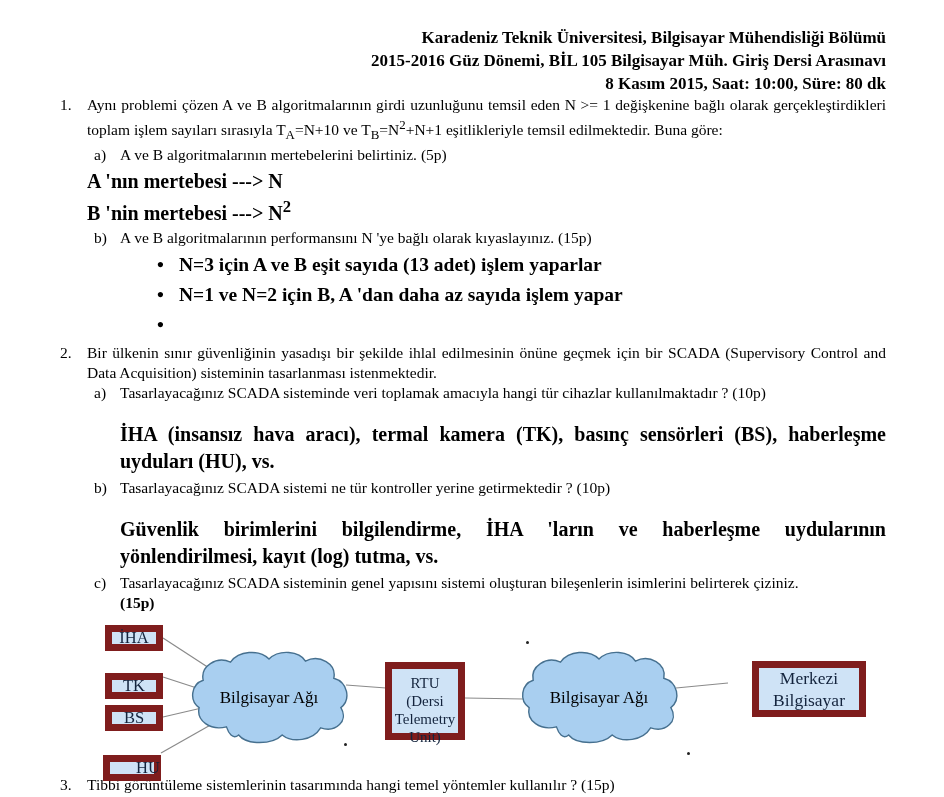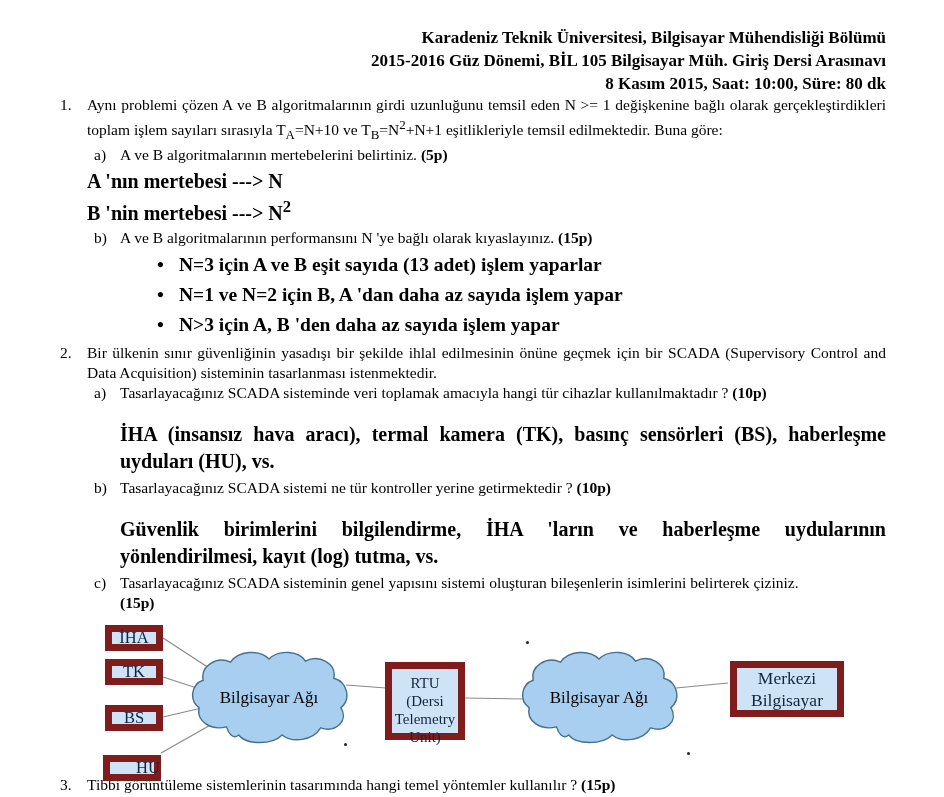--- a/index.html
+++ b/index.html
@@ -14,21 +14,21 @@
 
   .title { text-align: right; font-weight: bold; font-size: 17px; line-height: 23px; }
 
   .q { display: flex; }
   .qnum { width: 27px; flex: none; font-size: 15.5px; line-height: 20px; }
   .qbody { flex: 1; min-width: 0; }
   .para { font-size: 15.5px; line-height: 20px; text-align: justify; }
   .sub { display: flex; margin-left: 7px; font-size: 15.5px; line-height: 20px; }
   .sublabel { width: 26px; flex: none; }
   .subtext { flex: 1; text-align: justify; }
-  .pts { font-weight: bold; margin-top: 40px; }
+  .pts { font-weight: normal; margin-top: 40px; }
 
   .ans-block { margin: 3px 0 2px; }
   .ans { font-weight: bold; font-size: 20px; line-height: 26px; }
 
   .bullets { margin: 2px 0 3px; }
   .bullet-row { display: flex; font-weight: bold; font-size: 19.5px; line-height: 30px; margin-left: 70px; }
   .bullet { width: 22px; flex: none; }
 
   .q2ans { font-weight: bold; font-size: 20px; line-height: 27px; margin: 18px 0 3px 33px; text-align: justify; }
   .pts-line { margin-left: 33px; font-size: 15.5px; line-height: 20px; font-weight: bold; }
@@ -42,21 +42,21 @@
     background: #cfe3f6; border: 7px solid #7f1d1d;
     display: flex; align-items: center; justify-content: center;
     font-size: 16.5px; color: #14243d;
   }
   .sensor { width: 58px; height: 26px; left: 105px; }
   .cloud { position: absolute; width: 162px; height: 98px; top: 30px; }
   .cloud svg { position: absolute; inset: 0; width: 100%; height: 100%; }
   .cloud path { fill: #a9cff0; stroke: #46708f; stroke-width: 1.4; }
   .cloud-label { position: absolute; inset: 0; display: flex; align-items: center; justify-content: center; font-size: 17px; color: #000000; }
   .rtu { left: 385px; top: 43px; width: 80px; height: 78px; flex-direction: column; font-size: 15px; line-height: 18px; padding-top: 18px; }
-  .central { left: 730px; top: 42px; width: 114px; height: 56px; flex-direction: column; font-size: 17.5px; line-height: 22px; }
+  .central { left: 752px; top: 42px; width: 114px; height: 56px; flex-direction: column; font-size: 17.5px; line-height: 22px; }
   .dot { position: absolute; width: 3px; height: 3px; background: #222; border-radius: 50%; }
 
   .q3 { margin-top: 4px; }
 </style>
 </head>
 <body>
 
 <div class="page">
 
   <div class="title">
@@ -89,21 +89,20 @@
         <div class="bullet-row">
           <span class="bullet">•</span>
           <span>N=3 için A ve B eşit sayıda (13 adet) işlem yaparlar</span>
         </div>
         <div class="bullet-row">
           <span class="bullet">•</span>
           <span>N=1 ve N=2 için B, A 'dan daha az sayıda işlem yapar</span>
         </div>
         <div class="bullet-row">
           <span class="bullet">•</span>
-          <span>N&gt;3 için A, B 'den daha az sayıda işlem yapar</span>
         </div>
       </div>
     </div>
   </div>
 
   <div class="q">
     <div class="qnum">2.</div>
     <div class="qbody">
       <div class="para">Bir ülkenin sınır güvenliğinin yasadışı bir şekilde ihlal edilmesinin önüne geçmek için bir SCADA (Supervisory Control and Data Acquisition) sisteminin tasarlanması istenmektedir.</div>
 
@@ -132,21 +131,21 @@
       <line x1="163" y1="19" x2="226" y2="60"></line>
       <line x1="163" y1="58" x2="206" y2="72"></line>
       <line x1="163" y1="98" x2="206" y2="88"></line>
       <line x1="161" y1="134" x2="214" y2="104"></line>
       <line x1="346" y1="66" x2="386" y2="69"></line>
       <line x1="465" y1="79" x2="524" y2="80"></line>
       <line x1="676" y1="69" x2="728" y2="64"></line>
     </svg>
 
     <div class="dbox sensor" style="top:6px;">İHA</div>
-    <div class="dbox sensor" style="top:40px;">TK</div>
+    <div class="dbox sensor" style="top:54px;">TK</div>
     <div class="dbox sensor" style="top:86px;">BS</div>
     <div class="dbox sensor" style="top:136px; left:103px;padding-left:32px;">HU</div>
 
     <div class="cloud" style="left:188px;">
       <svg viewBox="0 0 160 95" xmlns="http://www.w3.org/2000/svg">
         <path d="M 38 76 C 22 80 8 70 11 57 C 1 50 3 34 15 30 C 12 16 28 6 42 12 C 50 1 70 -1 80 9 C 90 -1 110 1 116 11 C 130 4 147 14 144 28 C 158 32 161 49 151 57 C 159 70 146 82 131 77 C 123 90 103 92 93 84 C 83 94 58 94 50 84 C 44 89 40 82 38 76 Z"></path>
       </svg>
       <div class="cloud-label">Bilgisayar Ağı</div>
     </div>
 

